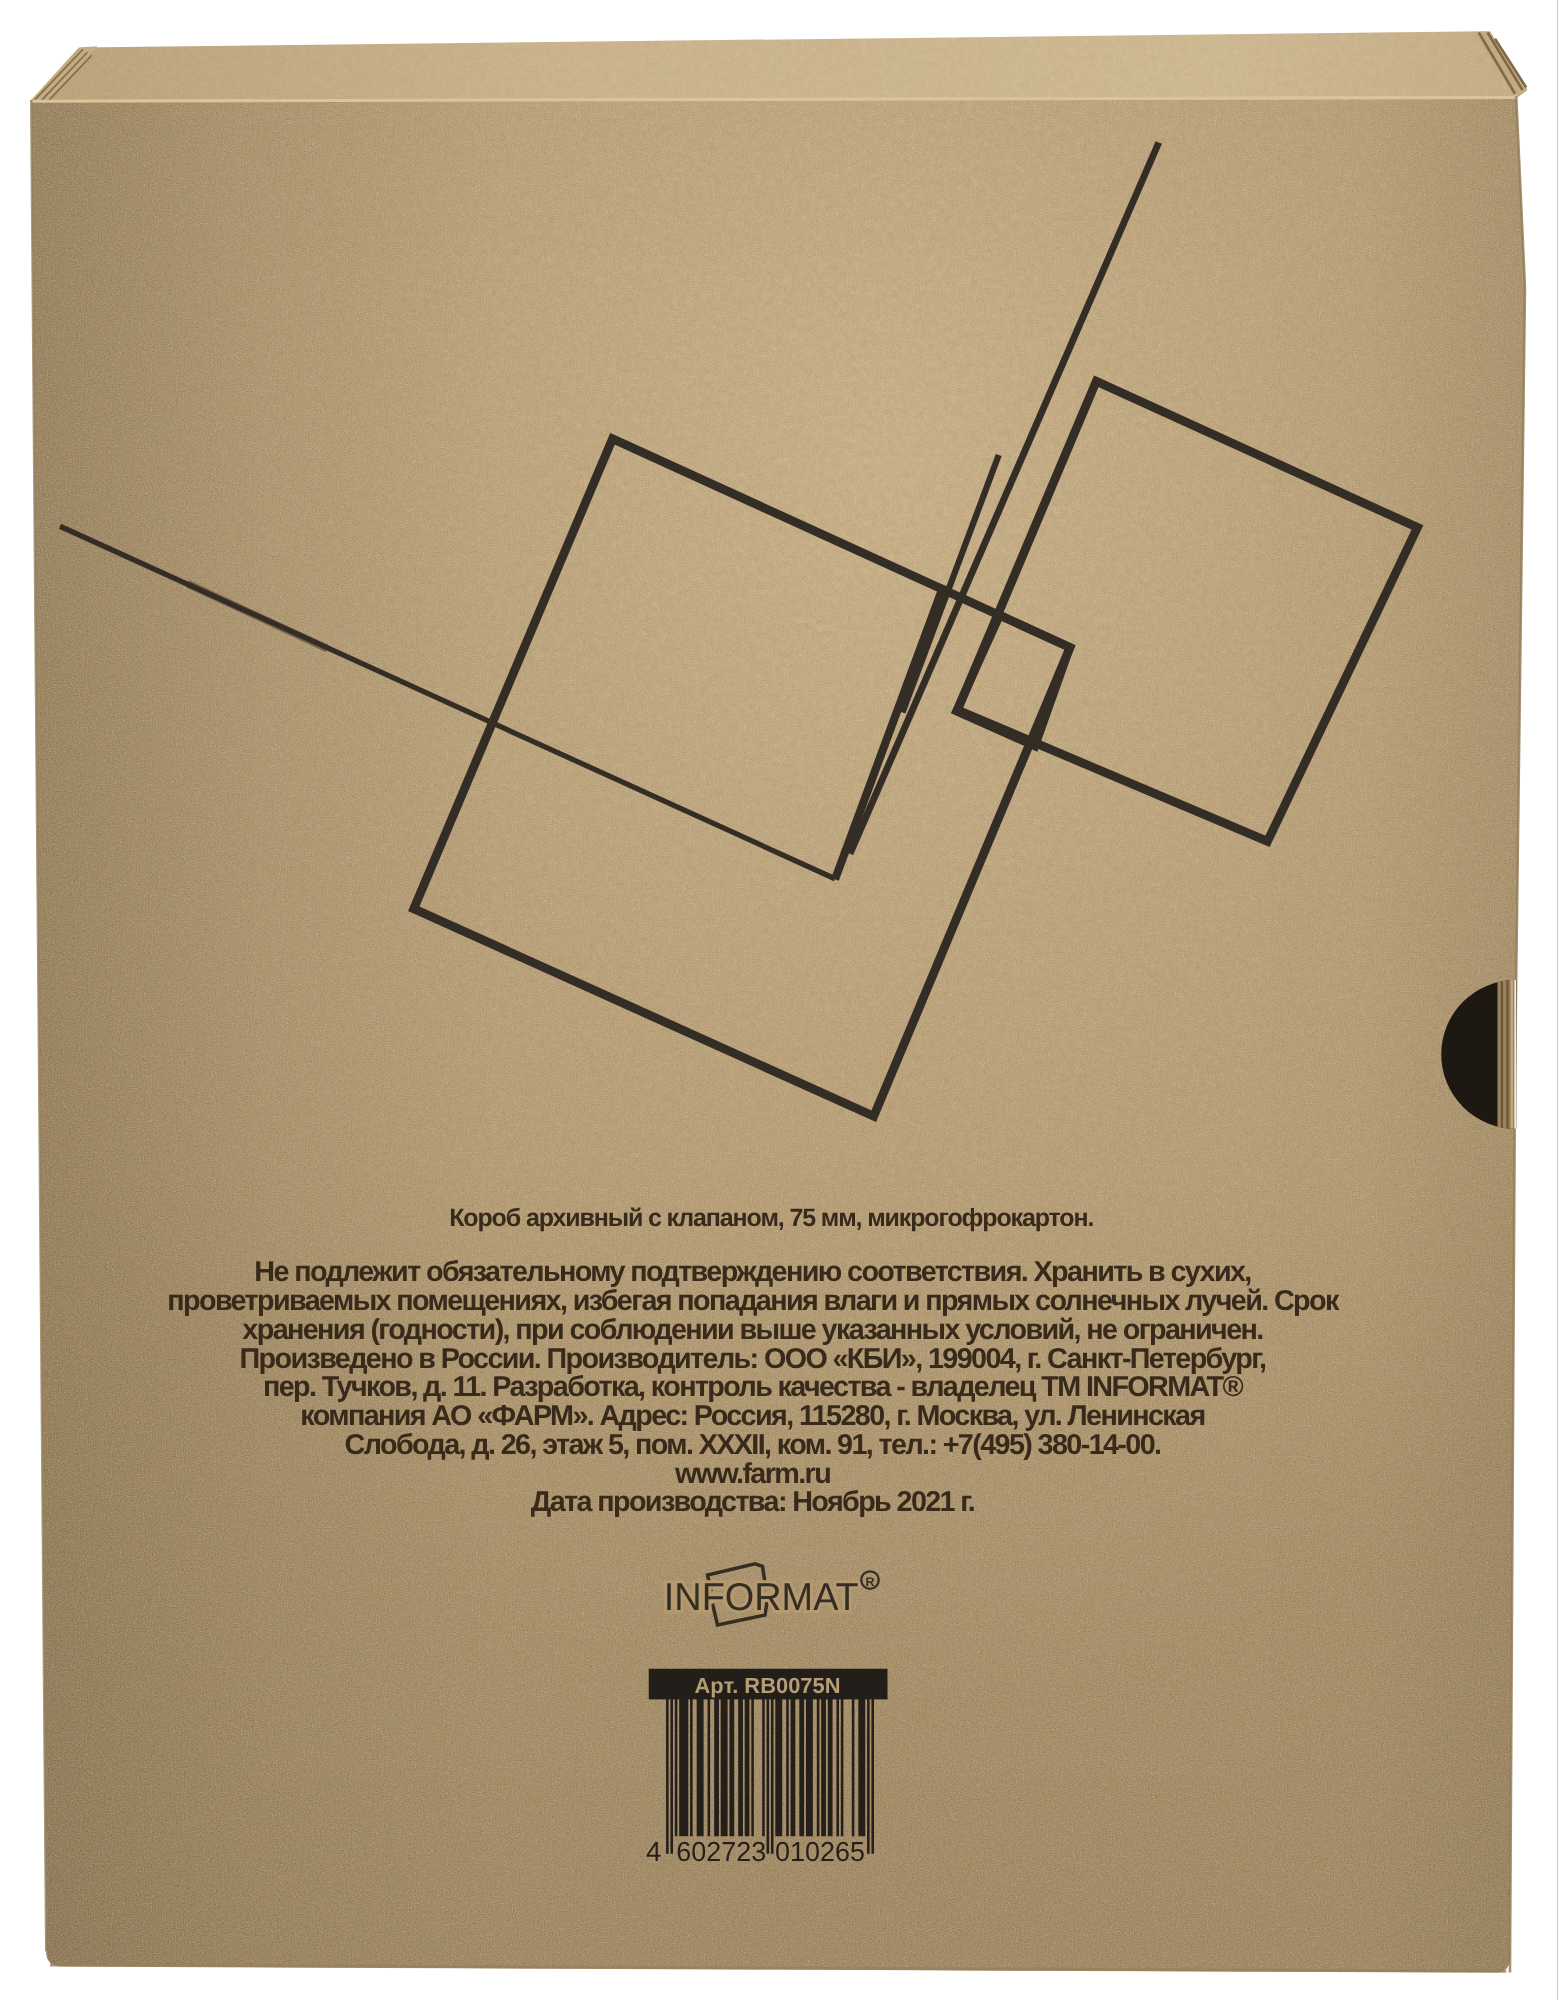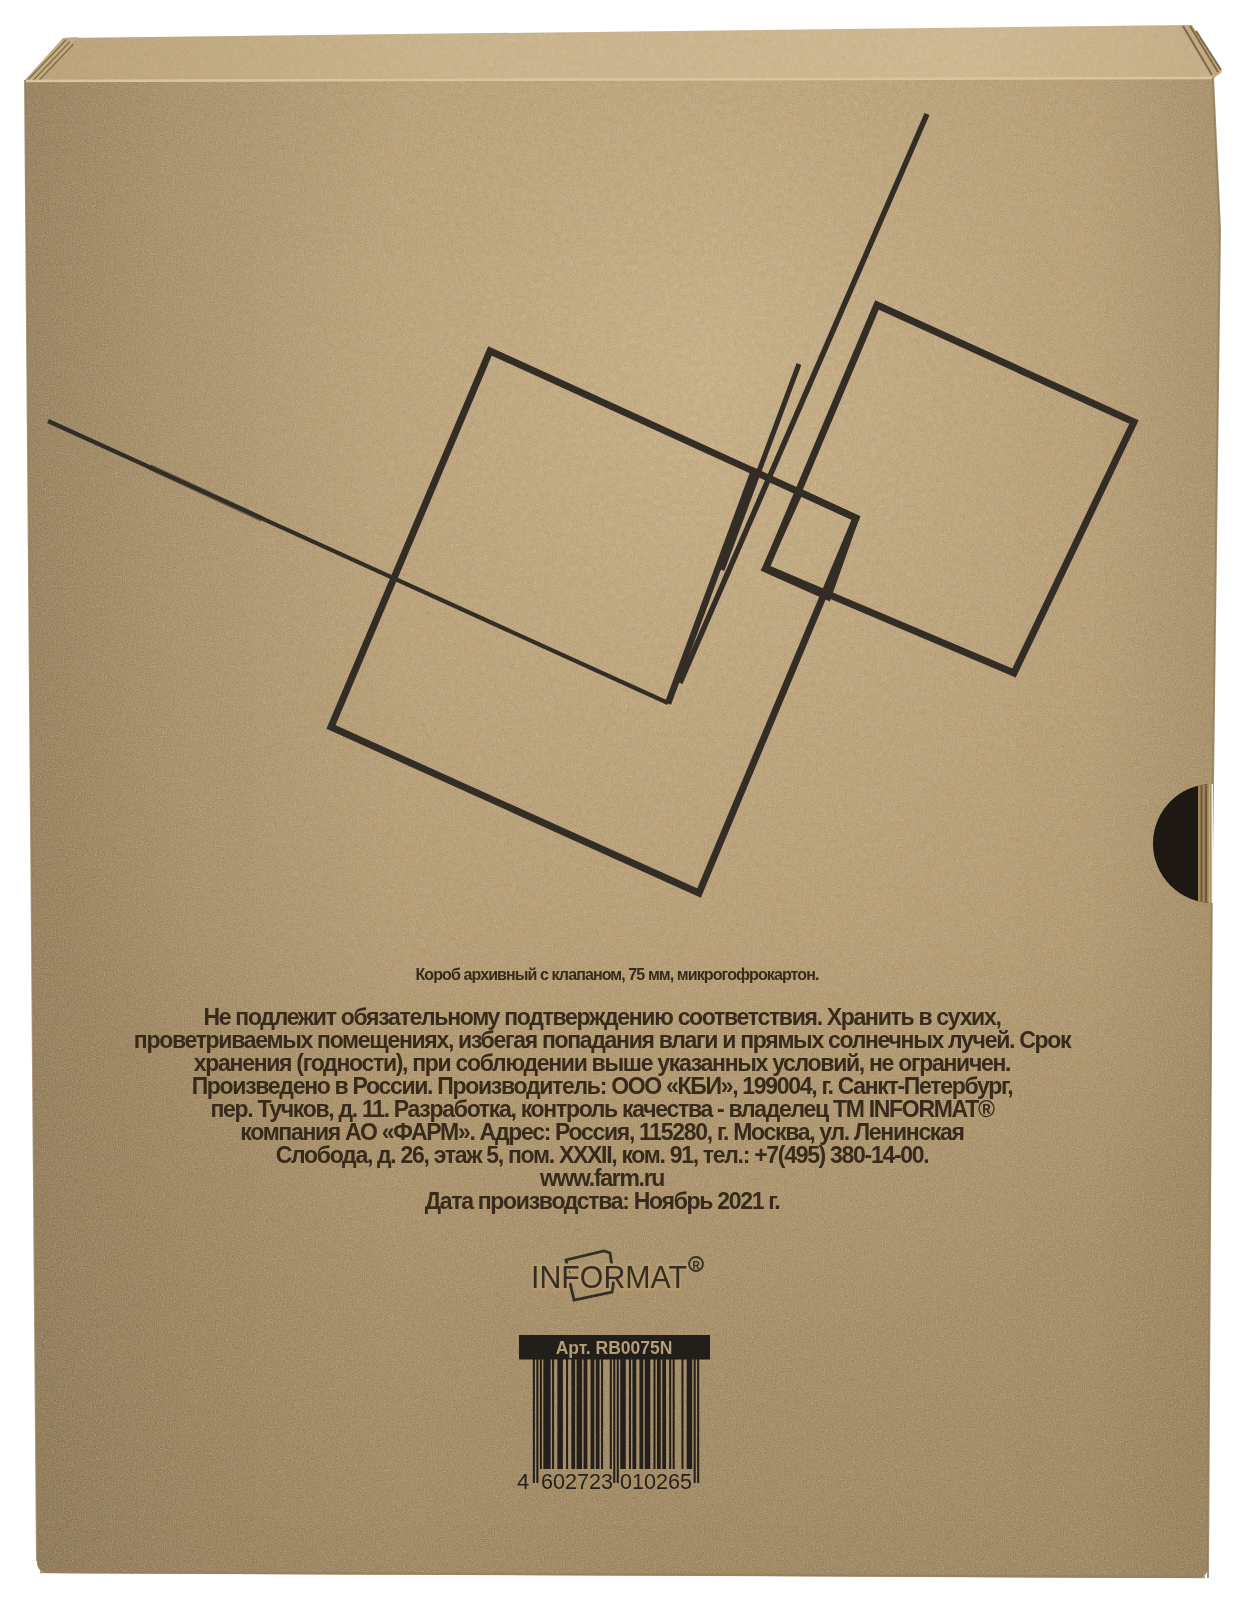--- a/index.html
+++ b/index.html
@@ -1,19 +1,19 @@
 <!DOCTYPE html>
 <html><head><meta charset="utf-8">
 <style>
 html,body{margin:0;padding:0;}
 body{width:1246px;height:1600px;overflow:hidden;background:#fff;font-family:"Liberation Sans",sans-serif;}
 #stage{position:relative;width:1246px;height:1600px;}
 svg{position:absolute;left:0;top:0;}
 .txt{position:absolute;left:2px;width:1200px;text-align:center;color:#372a1b;font-weight:bold;}
-#cap{top:963px;left:17px;font-size:16px;line-height:24px;letter-spacing:-0.9px;}
+#cap{top:963px;left:17px;font-size:20px;line-height:24px;letter-spacing:-0.9px;}
 #para{top:1006px;font-size:23px;line-height:23px;letter-spacing:-1.3px;}
 </style></head>
 <body>
 <div id="stage">
 
 <svg width="1246" height="1600" viewBox="0 0 1246 1600">
 <defs>
 <radialGradient id="hl" cx="0.57" cy="0.20" r="0.66">
  <stop offset="0" stop-color="#ffe8ba" stop-opacity="0.35"></stop>
  <stop offset="0.55" stop-color="#ffe8ba" stop-opacity="0.14"></stop>

